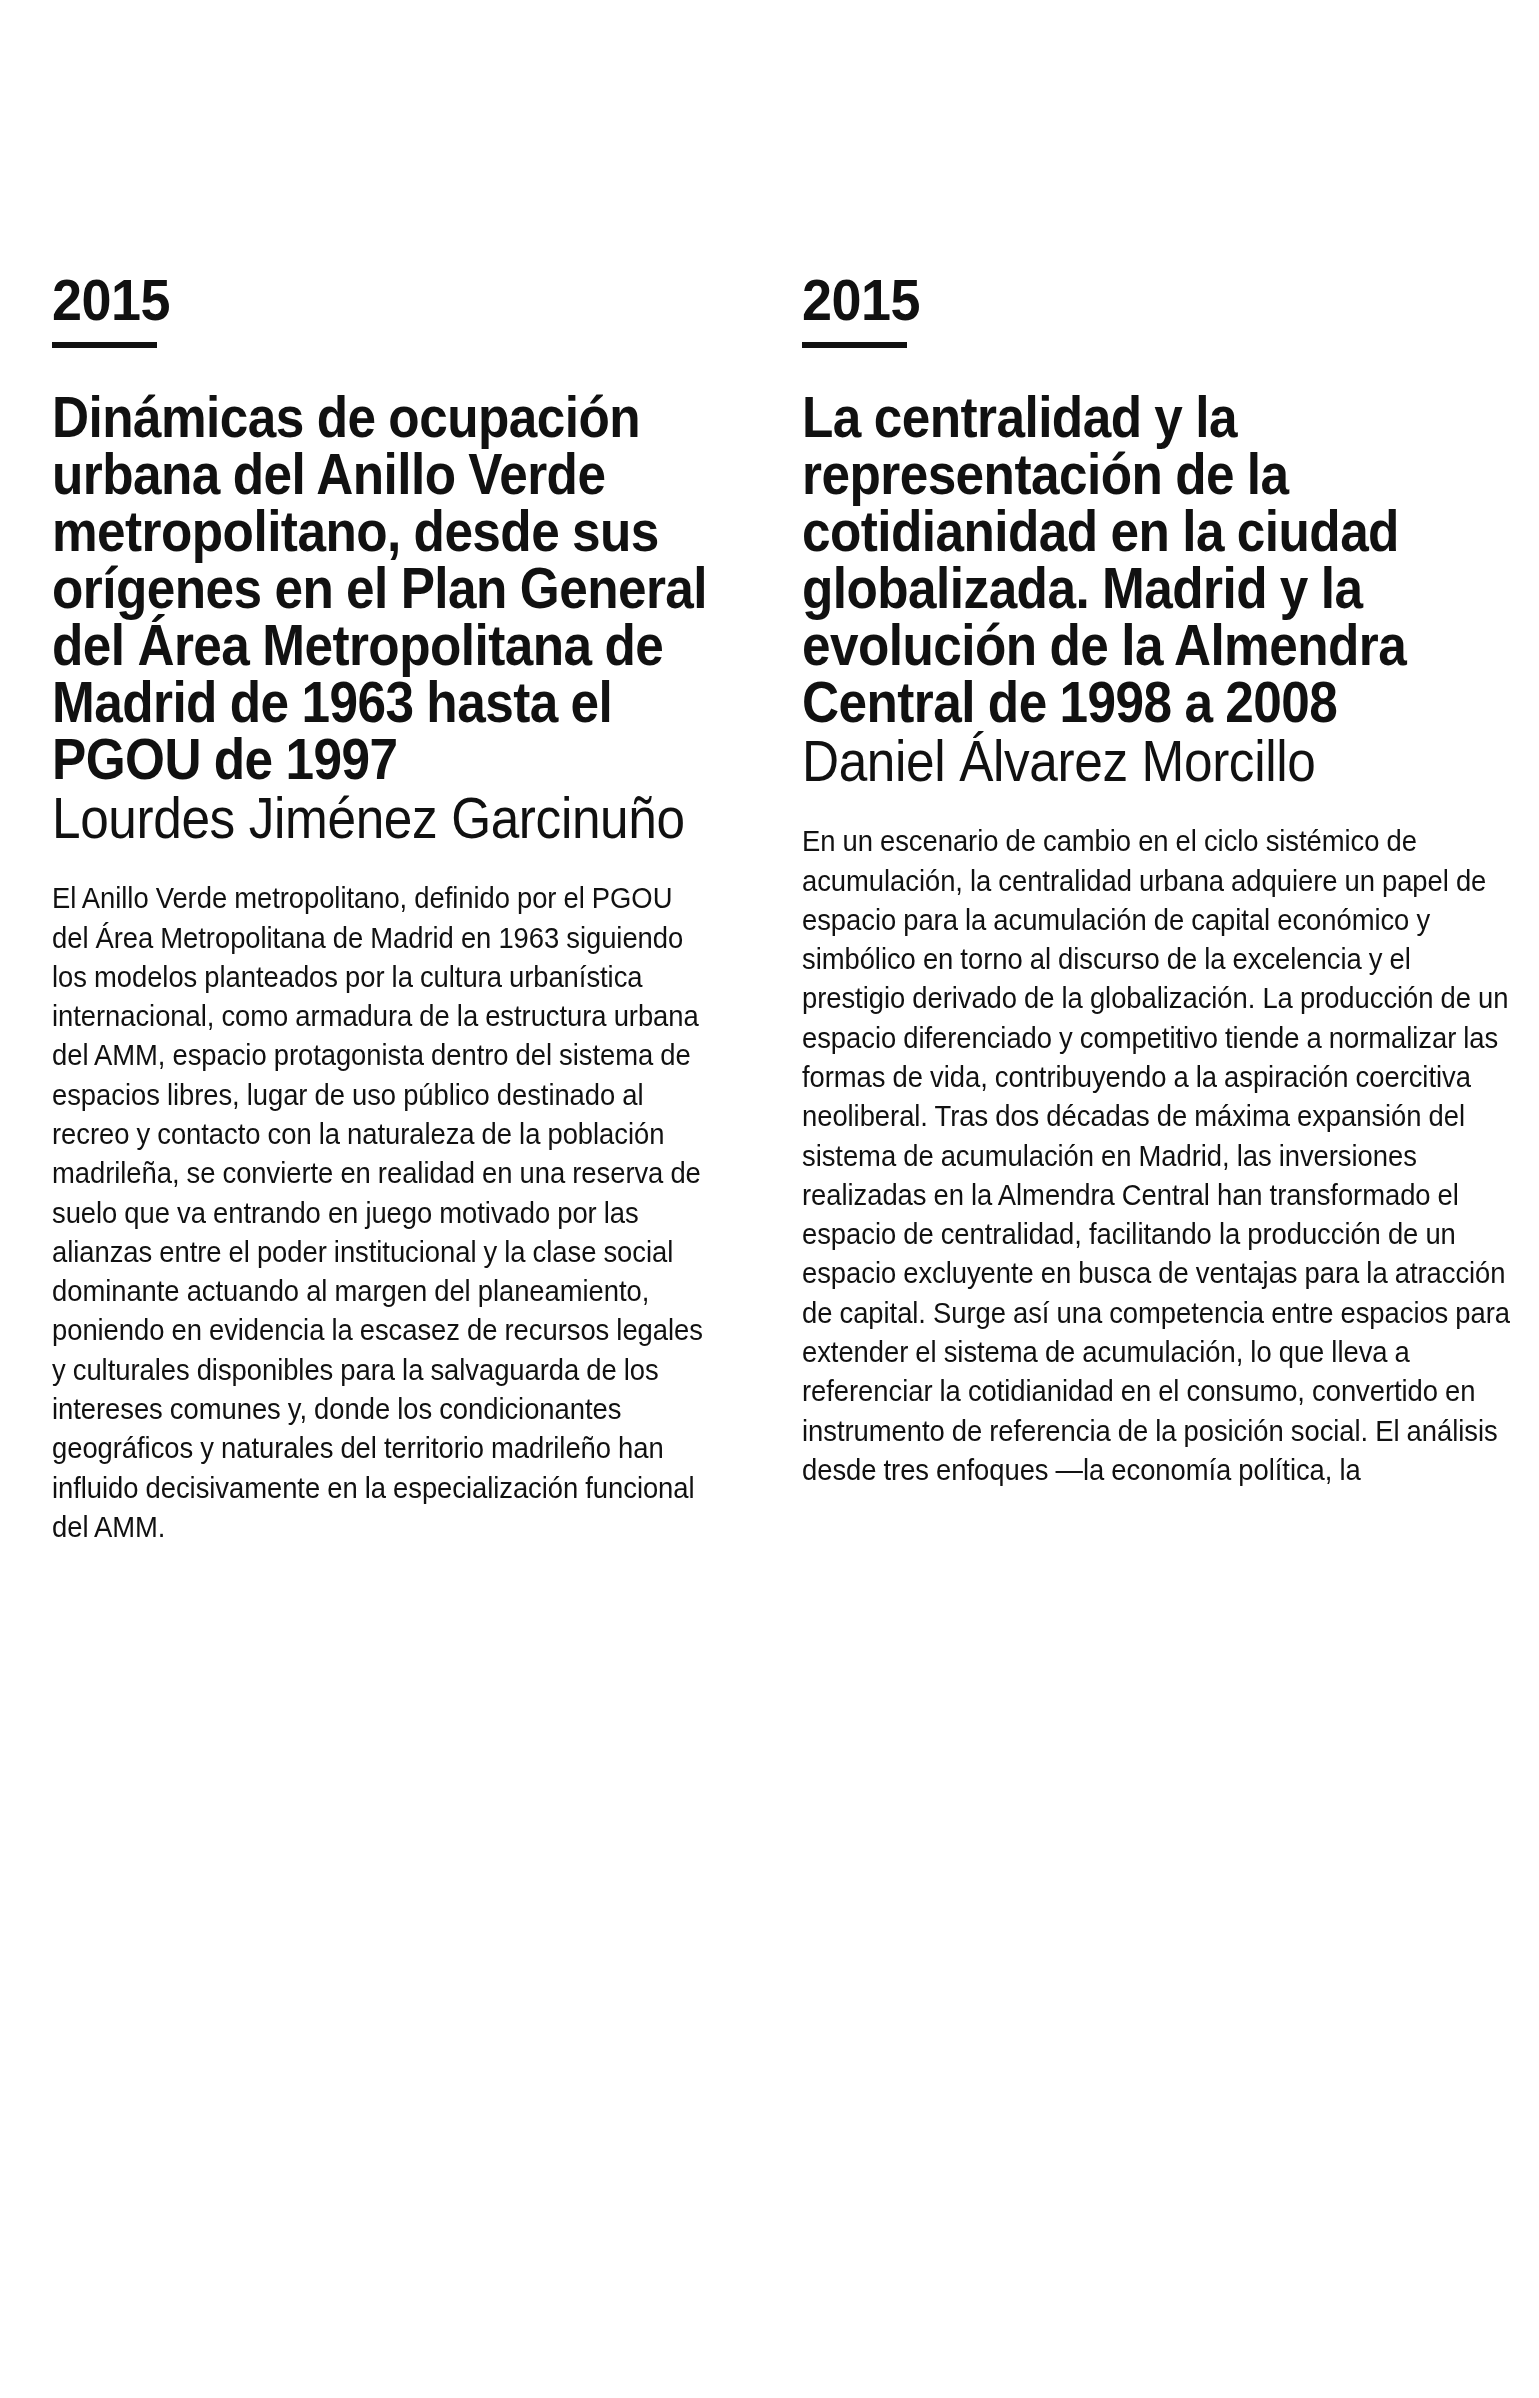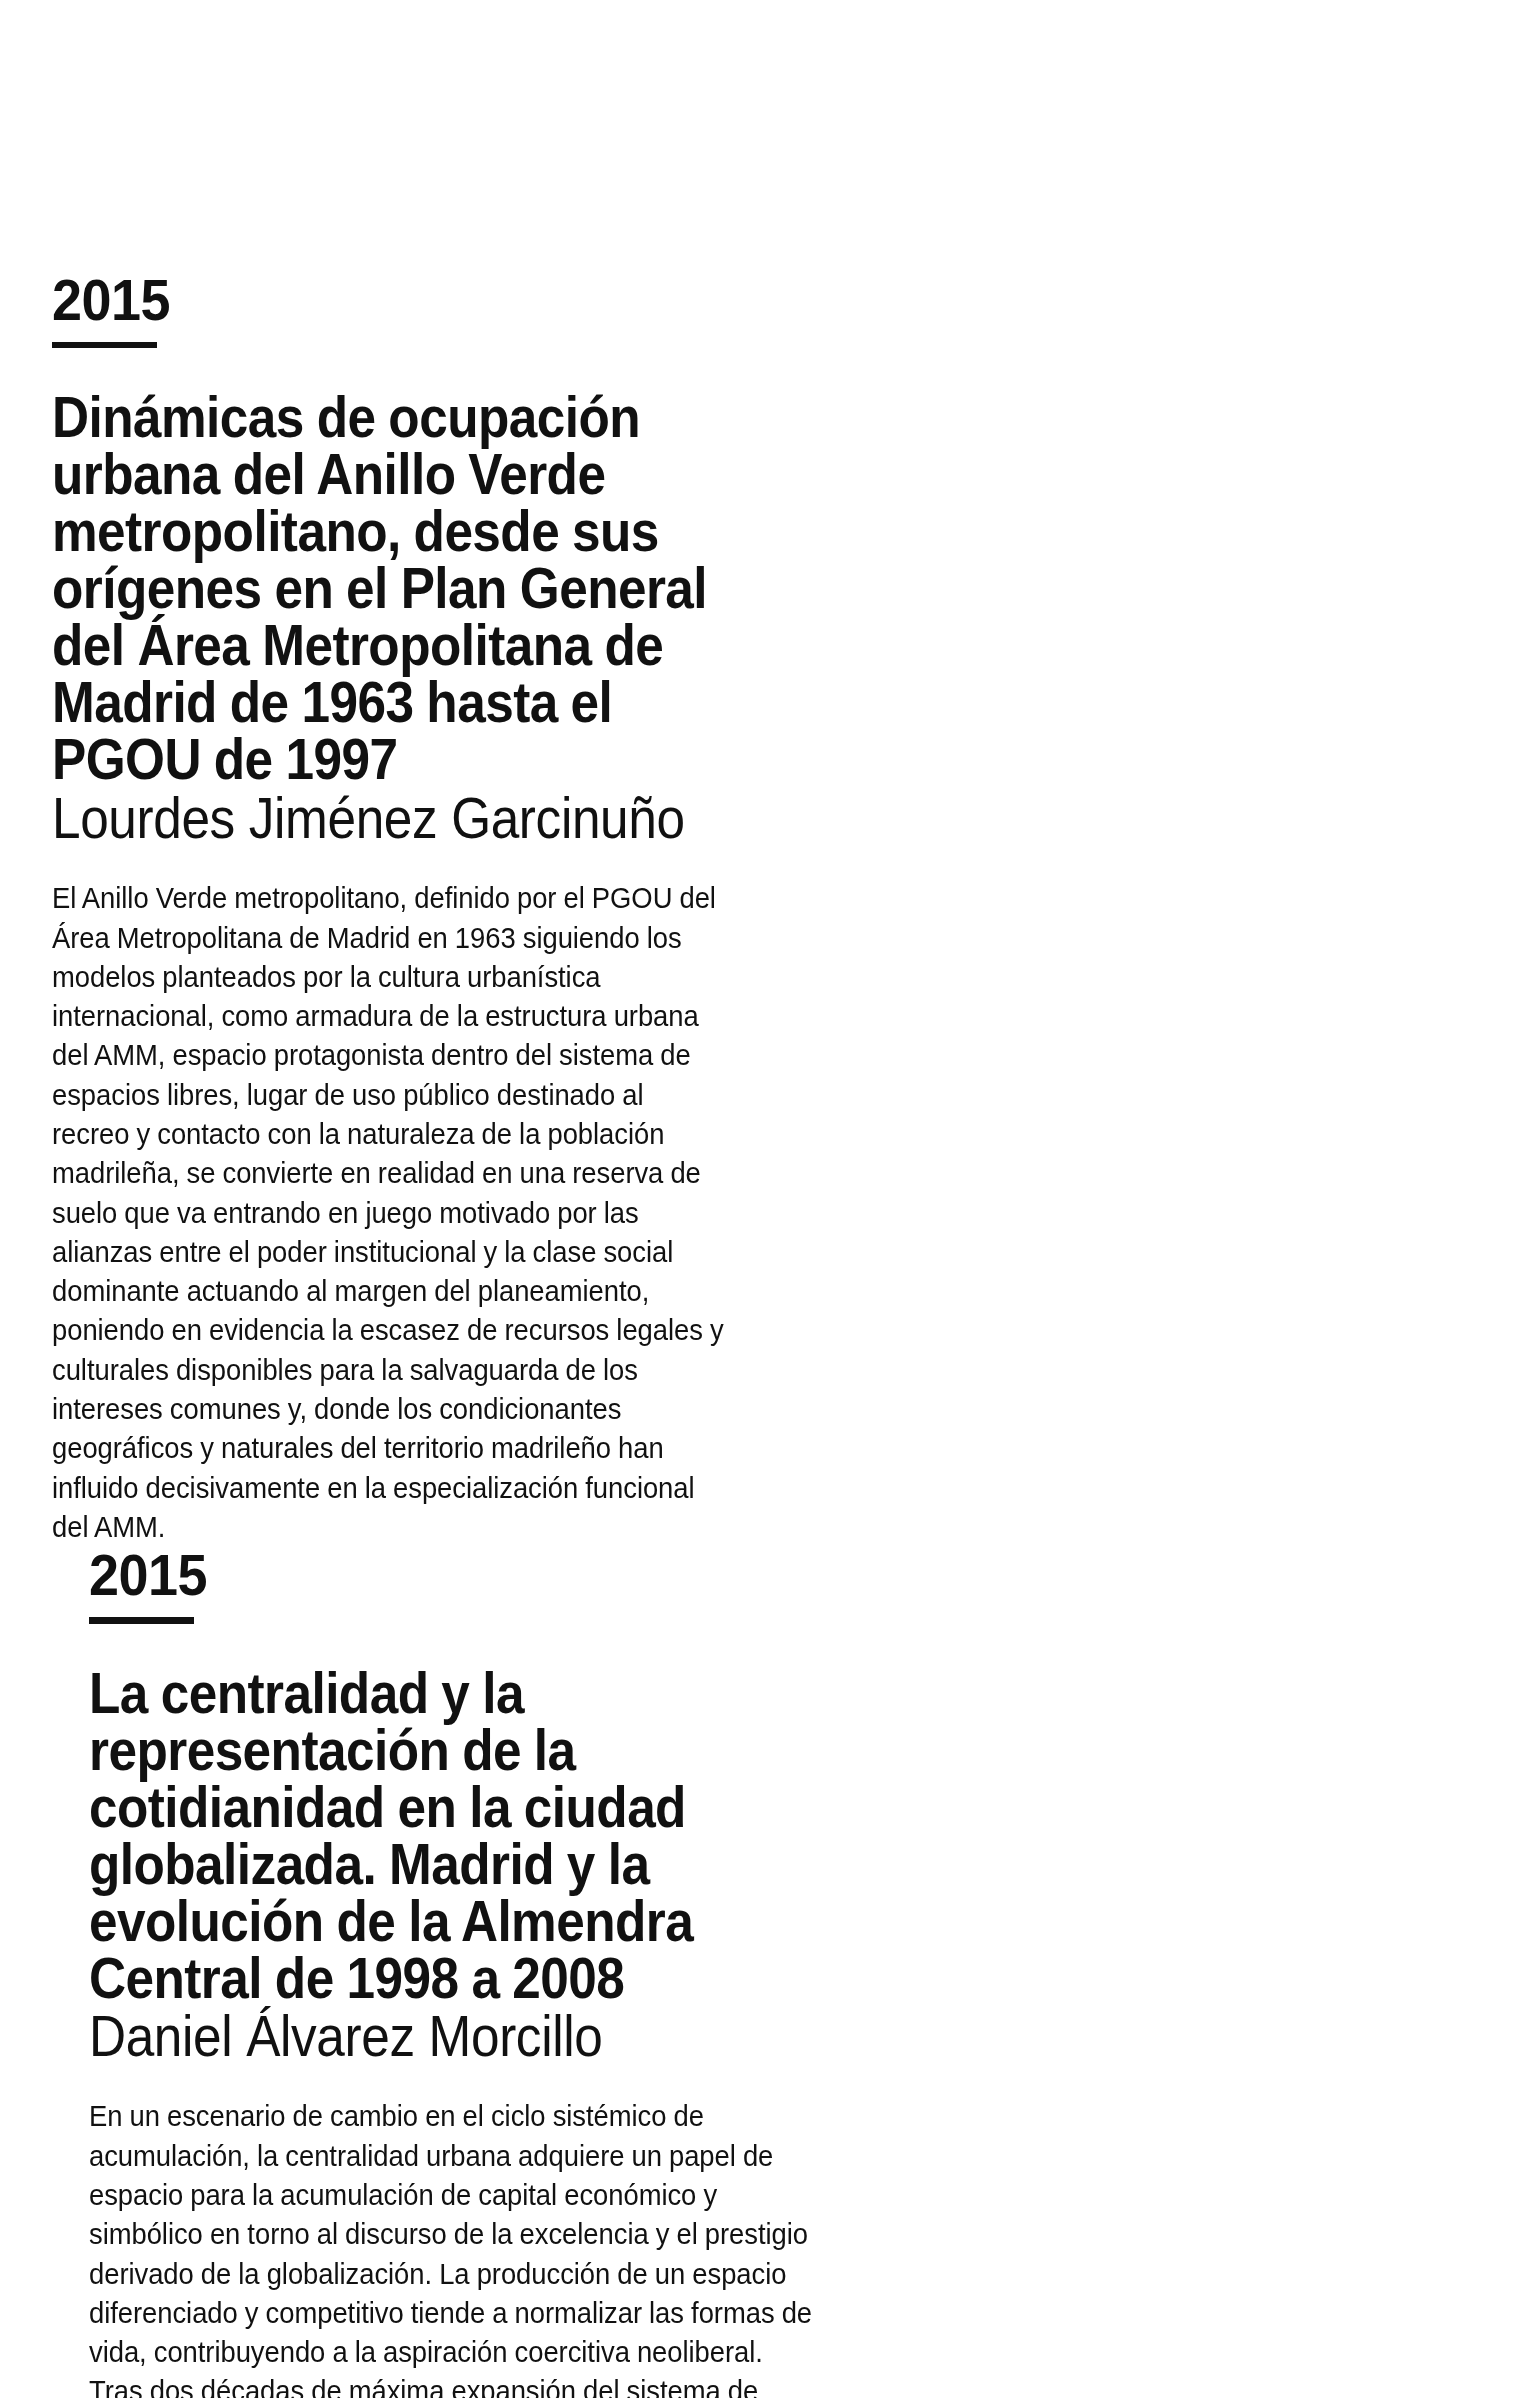--- a/index.html
+++ b/index.html
@@ -20,21 +20,21 @@
     overflow: hidden;
   }
 
   .columns {
     position: absolute;
     left: 0;
     top: 0;
     width: 1539px;
     height: 1881px;
     display: flex;
-    flex-direction: column;
+    flex-direction: row;
     align-items: flex-start;
     padding: 272px 26px 4px 52px;
     box-sizing: border-box;
   }
 
   .column {
     display: flex;
     flex-direction: column;
     align-items: flex-start;
     box-sizing: border-box;

